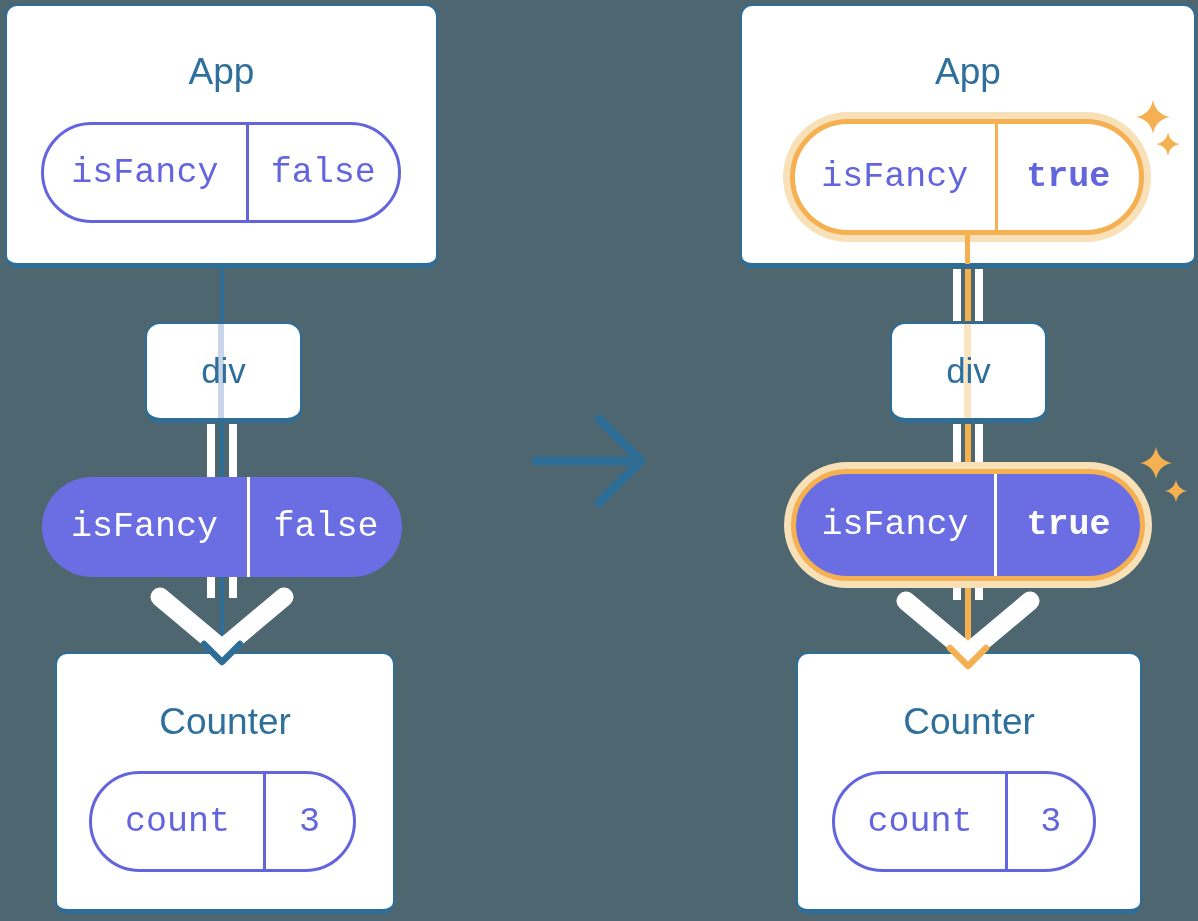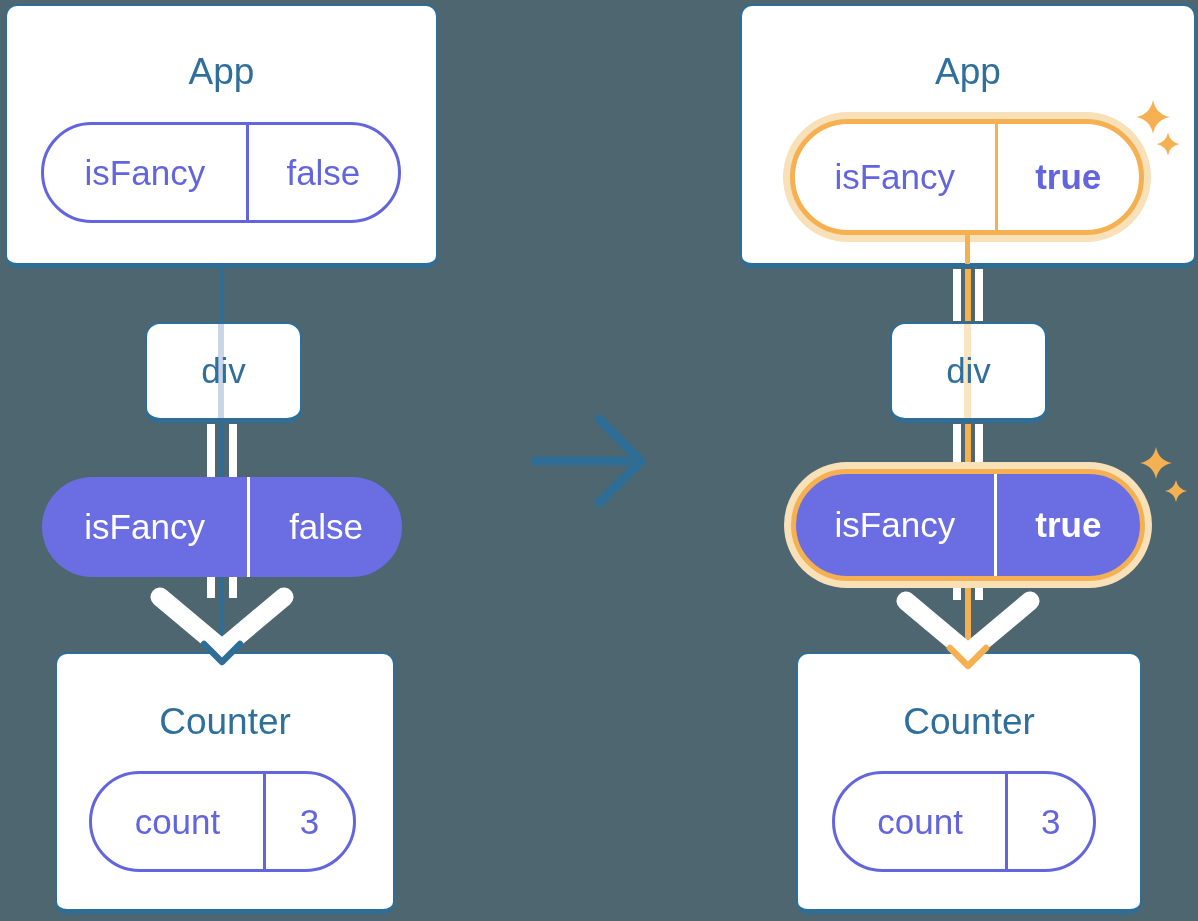--- a/index.html
+++ b/index.html
@@ -15,21 +15,21 @@
   }
   html,body{margin:0;padding:0;}
   body{background:var(--bg);font-family:"Liberation Sans",sans-serif;}
   #page{position:relative;width:1198px;height:921px;background:var(--bg);overflow:hidden;}
 
   .card{position:absolute;background:#fff;border:2.5px solid var(--steel);border-bottom-width:5px;
         border-radius:12px;box-sizing:border-box;z-index:1;}
   .card-title{position:absolute;left:0;right:0;text-align:center;color:var(--steel-text);
         font-size:37px;font-weight:500;line-height:38px;z-index:3;}
 
-  .pill{display:flex;box-sizing:border-box;border-radius:60px;overflow:hidden;}
+  .pill{display:flex;box-sizing:border-box;border-radius:60px;overflow:hidden;font-family:Liberation Mono, monospace;}
   .pill .cell{display:flex;align-items:center;justify-content:center;font-size:35px;}
   .pill-outline{position:absolute;background:#fff;border:3px solid var(--purple);}
   .pill-outline .cell{color:var(--purple);}
   .pill-outline .cell.name{border-right:3px solid var(--purple);}
 
   .pill-solid{position:absolute;background:var(--purple-fill);z-index:3;}
   .pill-solid .cell{color:#fff;}
   .pill-solid .cell.name{border-right:3px solid #fff;}
 
   .hl{border:5px solid var(--orange);box-shadow:0 0 0 7px var(--orange-ring);}

